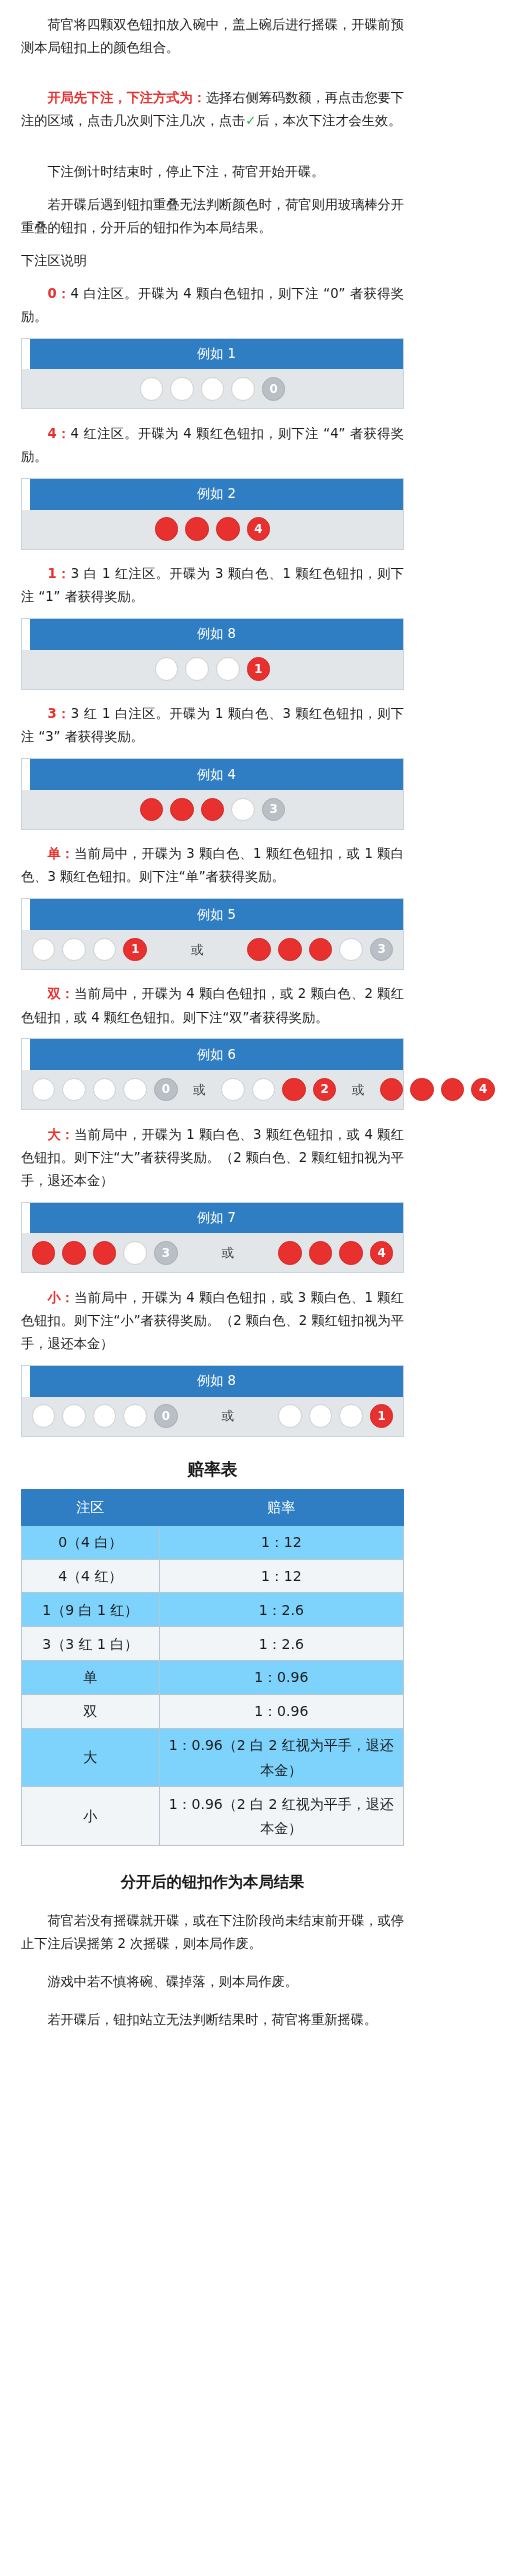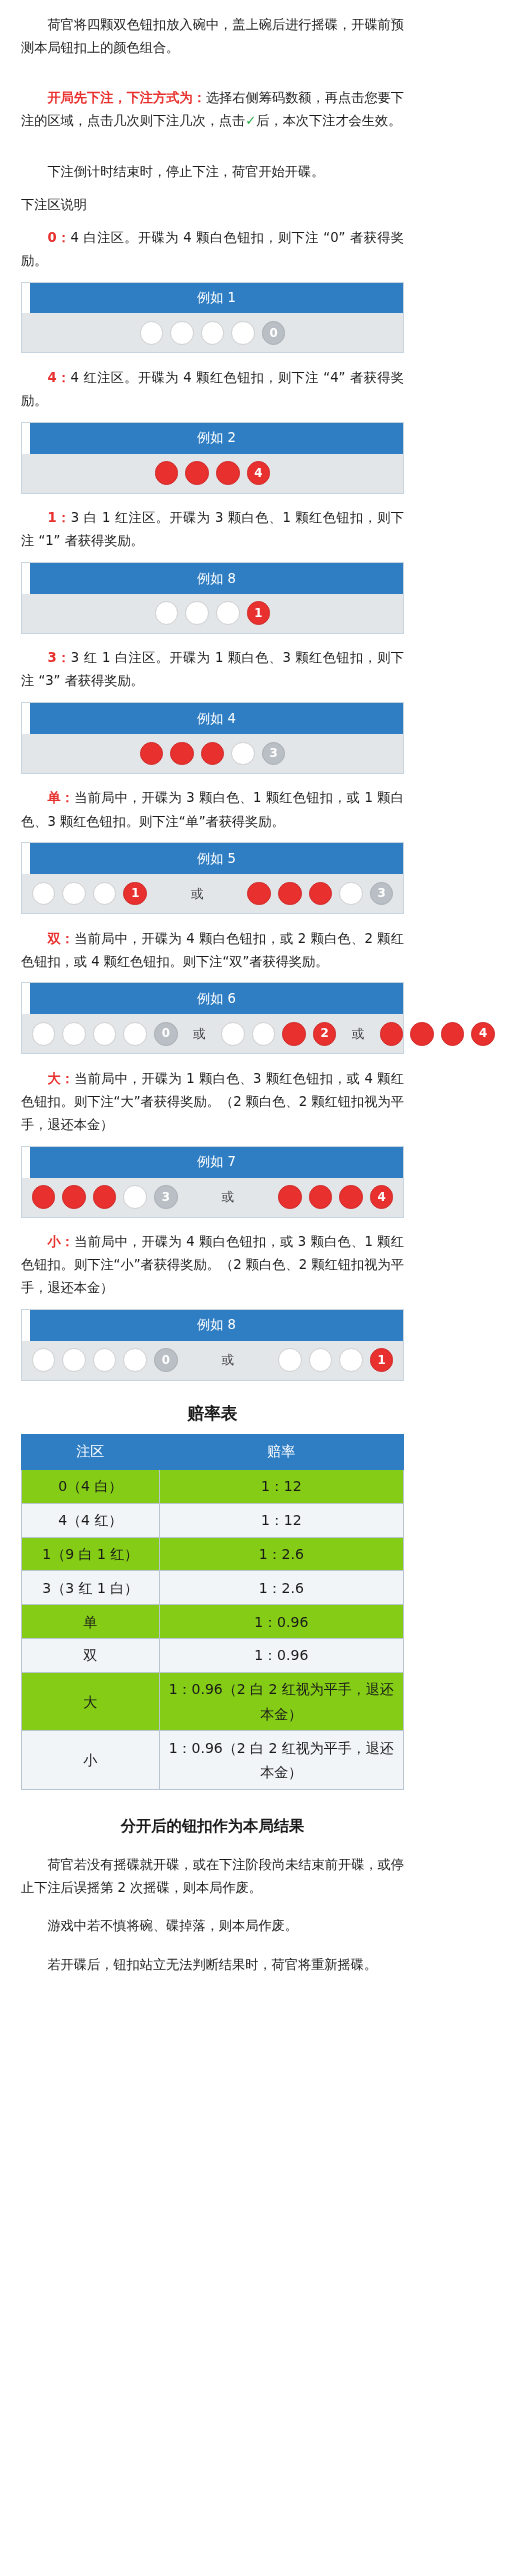--- a/index.html
+++ b/index.html
@@ -61,21 +61,21 @@
   .sep { font-size: 12.5px; color: #3a3a3a; padding: 0 1.4px; }
 
   
   .table-title { text-align: center; font-size: 16.7px; font-weight: bold; margin: 18px 0 5.6px 0; }
   table.payout { width: 100%; border-collapse: collapse; font-size: 14px; }
   table.payout th {
     background: #2f7ec4; color: #fff; font-weight: normal;
     padding: 4.9px 2.8px; border: 0.7px solid #2f7ec4; text-align: center;
   }
   table.payout td {
-    border: 0.7px solid #b9c6d2; padding: 4.2px 2.8px; text-align: center; background: #84cc16;
+    border: 0.7px solid #b9c6d2; padding: 4.2px 2.8px; text-align: center; background: #7dd3fc;
   }
   table.payout tr:nth-child(even) td { background: #f2f5f7; }
   table.payout td.col1 { width: 36%; }
 
   .foot-title { text-align: center; font-size: 15.3px; font-weight: bold; margin: 23.6px 0 12.5px 0; }
   .foot-para { margin: 0 0 15.3px 0; text-indent: 2em; text-align: justify; }
 </style>
 </head>
 <body>
 
@@ -83,20 +83,21 @@
 
   <p class="para indent">荷官将四颗双色钮扣放入碗中，盖上碗后进行摇碟，开碟前预测本局钮扣上的颜色组合。</p>
 
   <div class="section-gap"></div>
 
   <p class="para indent"><span class="red bold">开局先下注，下注方式为：</span><span>选择右侧筹码数额，再点击您要下注的区域，点击几次则下注几次，点击</span><span class="check">✓</span><span>后，本次下注才会生效。</span></p>
 
   <div class="section-gap"></div>
 
   <p class="para indent">下注倒计时结束时，停止下注，荷官开始开碟。</p>
+  <p class="para indent">若开碟后遇到钮扣重叠无法判断颜色时，荷官则用玻璃棒分开重叠的钮扣，分开后的钮扣作为本局结果。</p>
 
   <p class="para center">下注区说明</p>
 
   <div id="rules-container">
       <p class="para indent rule-line"><span class="lbl">0：</span><span>4 白注区。开碟为 4 颗白色钮扣，则下注 “0” 者获得奖励。</span></p>
       <div class="example">
         <div class="example-title">例如 1</div>
         <div class="example-body">
           <div class="btn-row">
             <span class="chip white"></span>

